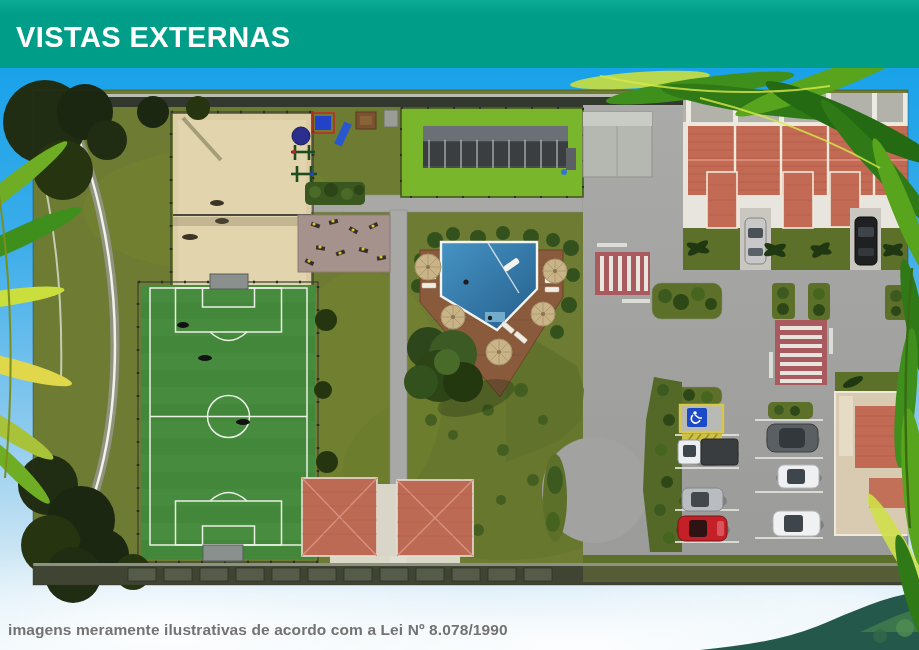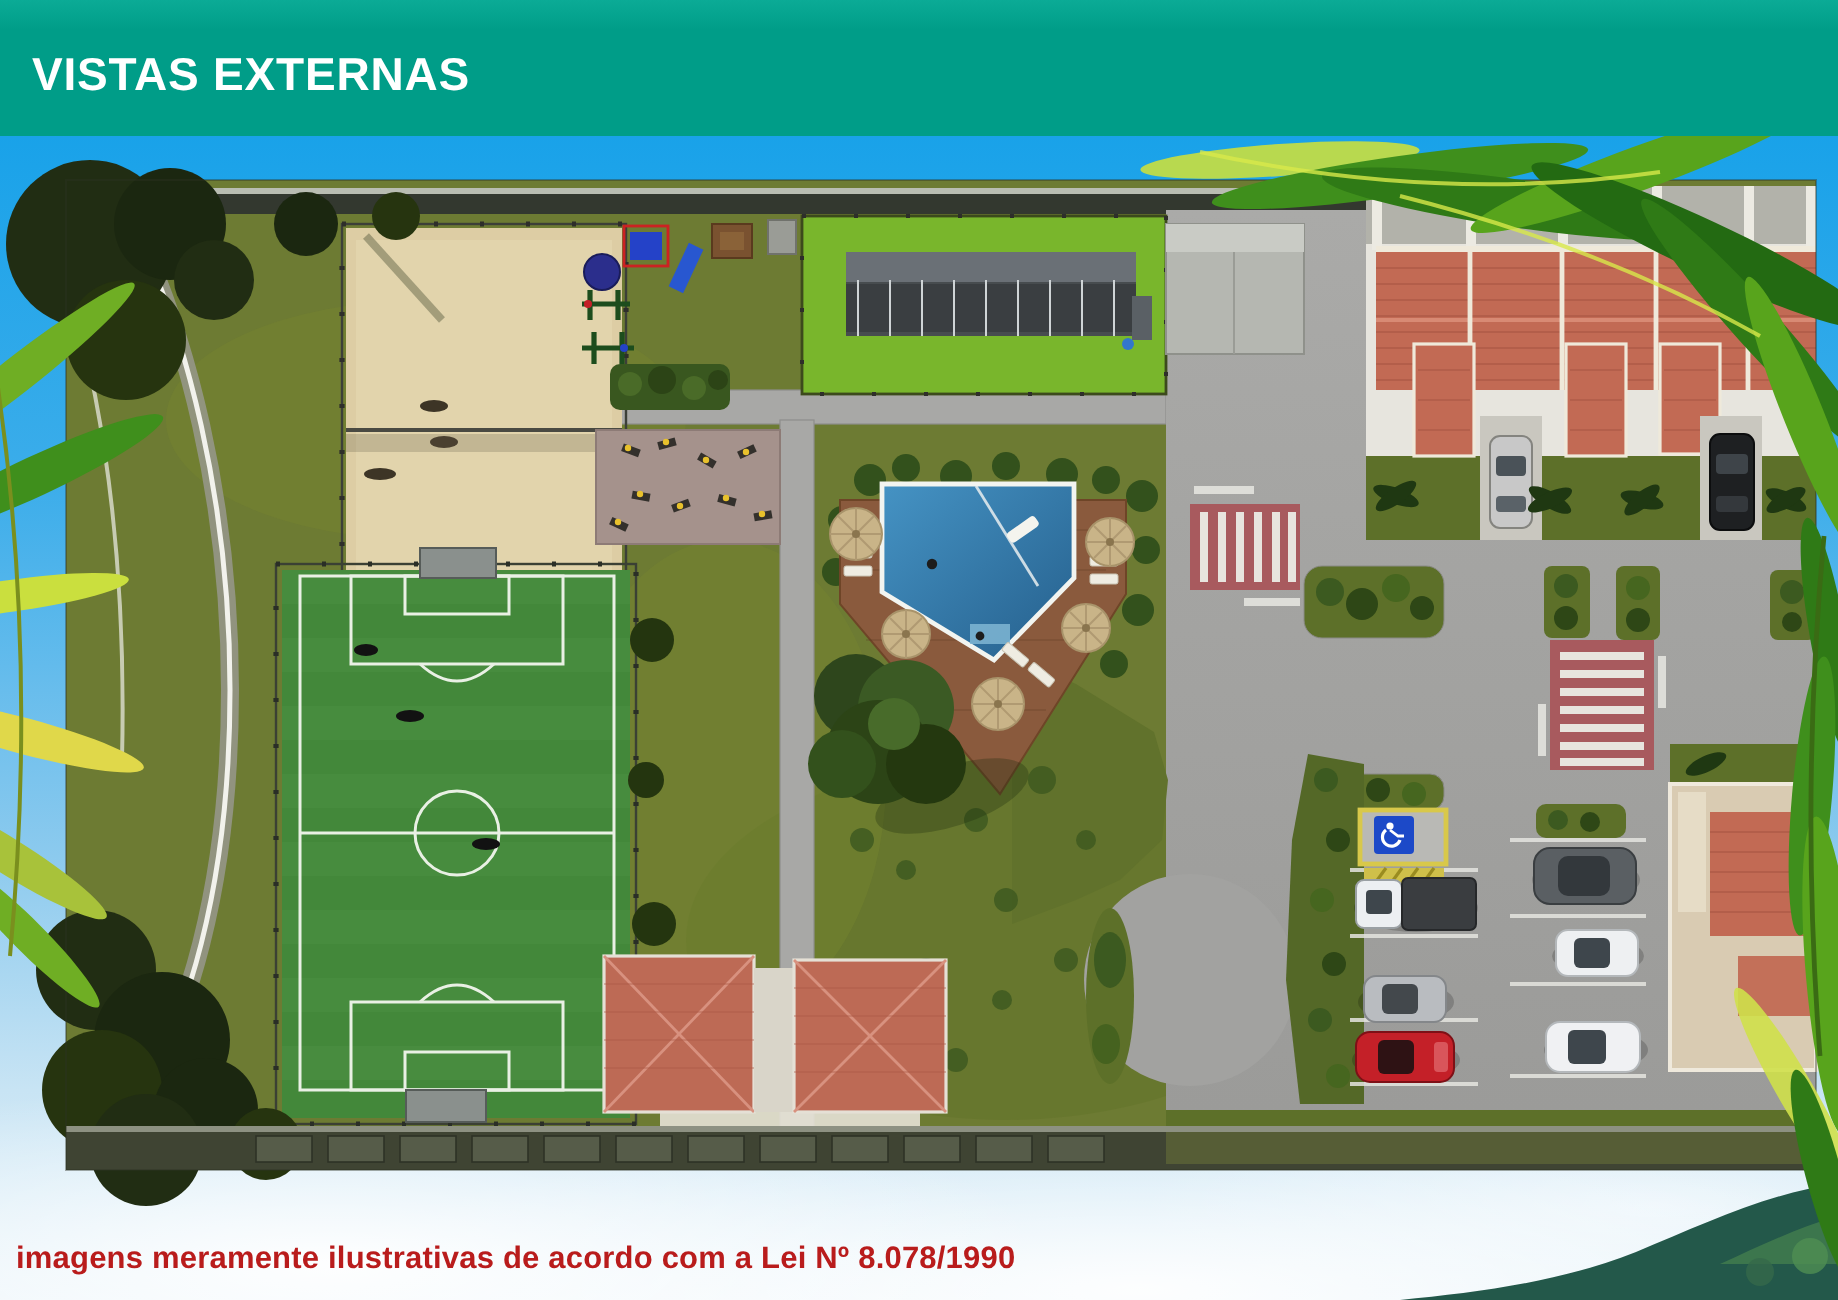--- a/index.html
+++ b/index.html
@@ -1,30 +1,30 @@
 <!DOCTYPE html>
 <html><head>
 <meta charset="utf-8">
 <style>
   html,body{margin:0;padding:0;background:#dfe3e6;}
   .stage{position:relative;width:919px;height:650px;overflow:hidden;
          font-family:"Liberation Sans",sans-serif;background:#eef6fa;}
   .top-bar{position:absolute;top:0;left:0;width:919px;height:68px;
            background:linear-gradient(180deg,#0bab96 0%,#009d88 22%,#009d88 100%);
            display:flex;align-items:center;z-index:30;}
-  .top-bar h1{margin:0;padding:6px 0 0 16px;color:#fff;font-size:23px;font-weight:bold;
+  .top-bar h1{margin:0;padding:6px 0 0 16px;color:#fff;font-size:29px;font-weight:bold;
               letter-spacing:.4px;}
   .sky{position:absolute;left:0;top:68px;width:919px;height:582px;
        background:
         radial-gradient(ellipse 55% 22% at 18% 97%, rgba(255,255,255,.95), rgba(255,255,255,0) 72%),
         radial-gradient(ellipse 65% 20% at 62% 99%, rgba(255,255,255,.9), rgba(255,255,255,0) 70%),
         radial-gradient(ellipse 40% 14% at 90% 92%, rgba(255,255,255,.55), rgba(255,255,255,0) 70%),
         linear-gradient(180deg,#19a2e9 0%,#3cadea 30%,#8ccaee 62%,#c8e4f4 82%,#e9f4fa 100%);}
   .scene{position:absolute;left:0;top:68px;z-index:10;}
-  .footer-note{position:absolute;left:8px;top:621px;z-index:40;color:#b91c1c;
+  .footer-note{position:absolute;left:8px;top:621px;z-index:40;color:#737373;
                font-size:15.5px;font-weight:bold;letter-spacing:.1px;}
 </style>
 </head>
 <body>
 
 <div class="stage">
 
   <div class="sky"></div>
 
   <header class="top-bar">

